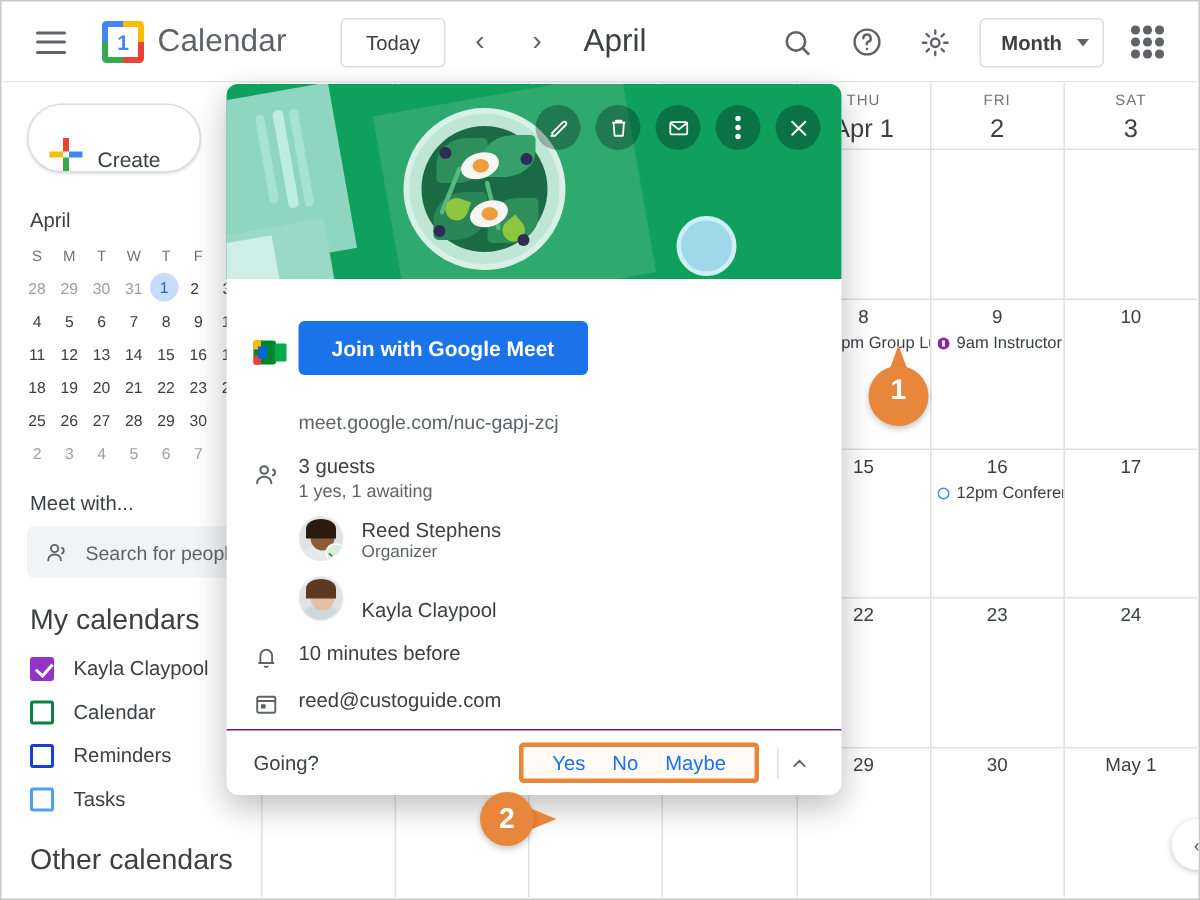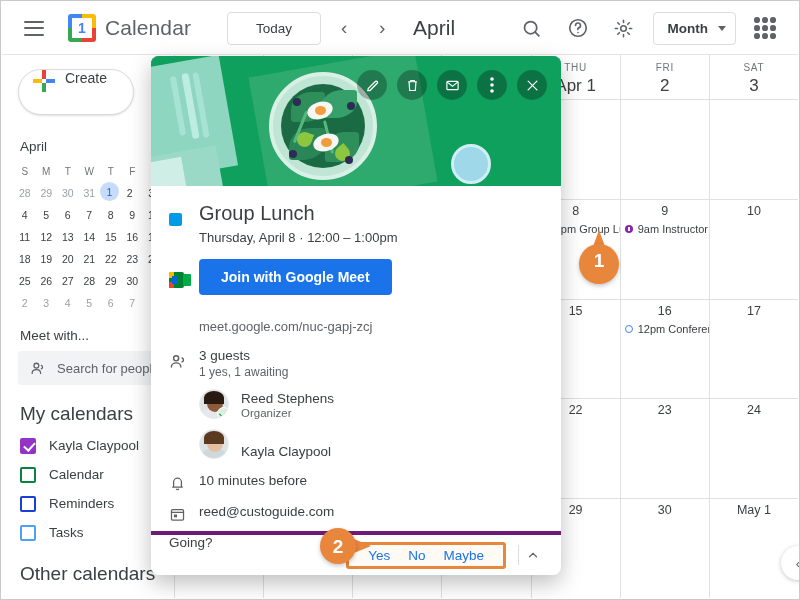--- a/index.html
+++ b/index.html
@@ -19,40 +19,40 @@
   .hamburger span { display:block; height:2px; background:#5f6368; border-radius:1px; }
   .gcal-logo { width:28px; height:28px; margin-left:24px; position:relative; border-radius:3px; overflow:hidden; flex:0 0 auto;}
   .gcal-logo .q { position:absolute; width:50%; height:50%; }
   .gcal-logo .tl { left:0; top:0; background:#4285f4; }
   .gcal-logo .tr { right:0; top:0; background:#fbbc04; }
   .gcal-logo .bl { left:0; bottom:0; background:#34a853; }
   .gcal-logo .br { right:0; bottom:0; background:#ea4335; }
   .gcal-logo .inner { position:absolute; left:4px; top:4px; right:4px; bottom:4px; background:#fff;
      display:flex; align-items:center; justify-content:center; font-size:14px; color:#4285f4; font-weight:bold; }
   .app-title { font-size:21px; color:#5f6368; margin-left:9px; letter-spacing:.1px; white-space:nowrap; }
-  .today-btn { margin-left:36px; height:33px; padding:0 28px; border:1px solid #dadce0; border-radius:4px;
+  .today-btn { margin-left:36px; height:33px; padding:0 16px; border:1px solid #dadce0; border-radius:4px;
      background:#fff; font-size:13.5px; color:#3c4043; cursor:pointer; display:flex; align-items:center; font-family:inherit;}
   .navarrow { width:30px; height:30px; margin-left:8px; display:flex; align-items:center; justify-content:center;
      color:#5f6368; font-size:19px; cursor:pointer; border-radius:50%; }
   .navarrow:first-of-type { margin-left:18px; }
   .month-label { font-size:21px; color:#3c4043; margin-left:16px; white-space:nowrap; }
   .spacer { flex:1 1 auto; }
   .iconbtn { width:34px; height:34px; display:flex; align-items:center; justify-content:center; cursor:pointer;
      color:#5f6368; margin-right:12px; }
   .viewsel { height:33px; border:1px solid #dadce0; border-radius:4px; display:flex; align-items:center;
      padding:0 9px 0 14px; font-size:13.5px; color:#3c4043; cursor:pointer; margin-right:14px;font-weight:bold; }
   .viewsel .caret { margin-left:10px; width:0;height:0;border-left:4px solid transparent;border-right:4px solid transparent;border-top:5px solid #5f6368;}
   .appsgrid { width:30px; height:30px; margin-right:18px; display:grid; grid-template-columns:repeat(3,1fr);
      grid-template-rows:repeat(3,1fr); gap:2.5px; padding:4px; cursor:pointer; }
   .appsgrid i { background:#5f6368; border-radius:50%; display:block; }
 
   
   #sidebar { position:absolute; left:1px; top:54px; width:172px; bottom:1px; background:#fff; padding-top:14px; }
   .create-btn { margin-left:16px; width:116px; height:46px; border:1px solid #dadce0; border-radius:24px;
-     background:#fff; display:flex; align-items:flex-start; box-shadow:0 1px 2px rgba(60,64,67,.18);
+     background:#fff; display:flex; align-items:flex-end; box-shadow:0 1px 2px rgba(60,64,67,.18);
      cursor:pointer; font-size:14px; color:#3c4043; }
   .plus-ico { width:22px; height:22px; margin-left:14px; position:relative; flex:0 0 auto;}
   .plus-ico .b1 { position:absolute; left:0; top:9px; width:9px; height:4px; background:#fbbc04; }
   .plus-ico .b2 { position:absolute; right:0; top:9px; width:9px; height:4px; background:#4285f4; }
   .plus-ico .b3 { position:absolute; left:9px; top:0; width:4px; height:9px; background:#ea4335; }
   .plus-ico .b4 { position:absolute; left:9px; bottom:0; width:4px; height:9px; background:#34a853; }
   .create-label { margin-left:10px; }
 
   .mini-title { margin:24px 0 6px 18px; font-size:13.5px; color:#3c4043; }
   .mini-cal { margin-left:12px; width:152px; }
@@ -156,21 +156,21 @@
   .av-hair { position:absolute; left:4px; top:1px; right:4px; height:13px; border-radius:50% 50% 0 0; }
   .av-face { position:absolute; left:7px; top:5px; width:16px; height:17px; border-radius:50%; }
   .av-body { position:absolute; left:2px; bottom:-4px; right:2px; height:14px; border-radius:50% 50% 0 0; }
   .tick { position:absolute; right:-2px; bottom:-2px; width:13px; height:13px; border-radius:50%;
      background:#d7f0dd; border:1.5px solid #fff; display:flex; align-items:center; justify-content:center; }
   .tick::after { content:""; width:4px; height:7px; border:solid #1e8e3e; border-width:0 1.6px 1.6px 0; transform:rotate(42deg); margin-top:-1px;}
   .guest-name { font-size:13.5px; color:#3c4043; margin-left:12px; }
   .guest-sub { font-size:11.5px; color:#5f6368; margin-left:12px; margin-top:1px; }
   .line-txt { font-size:13.5px; color:#3c4043; padding-top:2px; }
 
-  .pfoot { border-top:4px solid #701a75; height:44px; display:flex; padding:0 14px 0 18px; }
+  .pfoot { border-top:1px solid #701a75; height:44px; display:flex; align-items:center; padding:0 14px 0 18px; }
   .going { font-size:13.5px; color:#3c4043; }
   .rsvp { margin-left:auto; display:flex; align-items:center; }
   .rsvp-box { display:flex; align-items:center; border:3px solid #e8863c; border-radius:3px; padding:3px 10px; background:#fffaf4;}
   .rsvp-btn { font-size:13.5px; color:#1a73e8; margin:0 9px; cursor:pointer; font-weight:500; }
   .rsvp-div { width:1px; height:20px; background:#dadce0; margin-left:12px; }
   .rsvp-caret { width:28px; height:28px; display:flex; align-items:center; justify-content:center;
      color:#5f6368; cursor:pointer; }
 
   
   .badge1 { position:absolute; left:575px; top:229px; width:46px; height:56px; }
@@ -566,29 +566,20 @@
         <div class="abtn">
           <svg width="15" height="15" viewBox="0 0 24 24" stroke="#fff" stroke-width="2.1" stroke-linecap="round">
             <line x1="5" y1="5" x2="19" y2="19"></line>
               <line x1="19" y1="5" x2="5" y2="19"></line>
           </svg>
         </div>
       </div>
     </div>
 
     <div class="pbody">
-      <div class="prow">
-        <div class="picon">
-            <div class="evt-dot"></div>
-          </div>
-        <div>
-          <div class="evt-title">Group Lunch</div>
-          <div class="evt-when">Thursday, April 8  ·  12:00 – 1:00pm</div>
-        </div>
-      </div>
 
       <div class="prow" style="margin-top:14px">
         <div class="picon">
           <div class="meet-ico">
             <div class="body"></div>
               <div class="wedge"></div>
             <div class="y"></div>
               <div class="r"></div>
               <div class="b"></div>
           </div>

